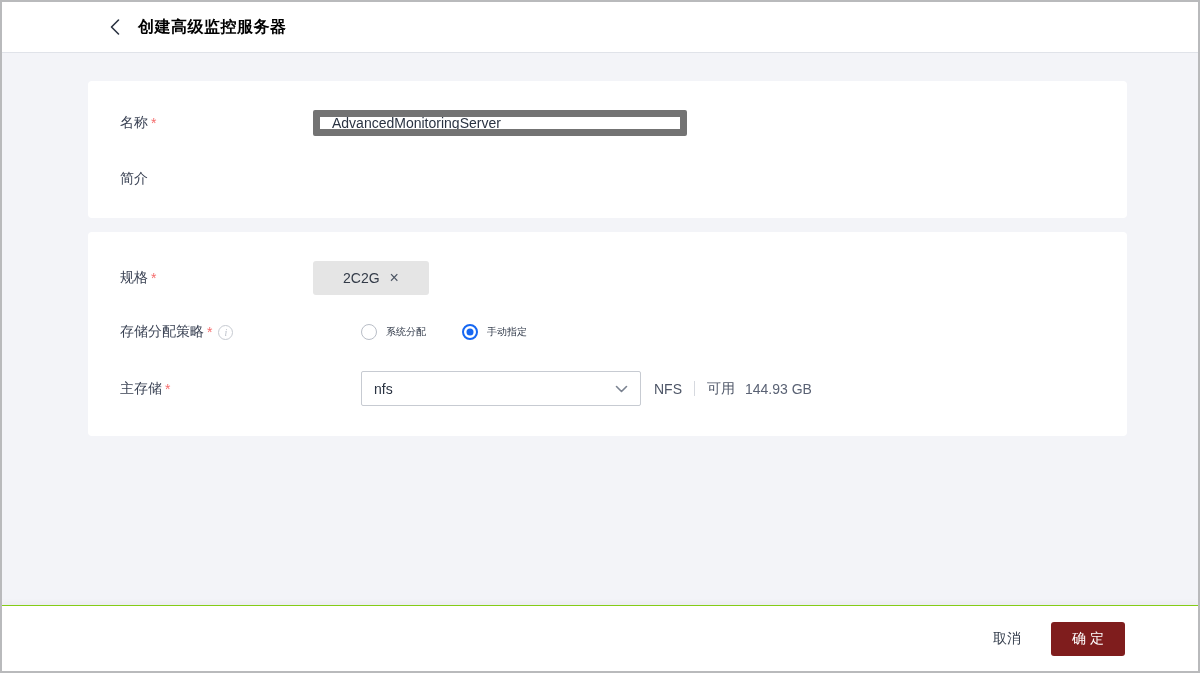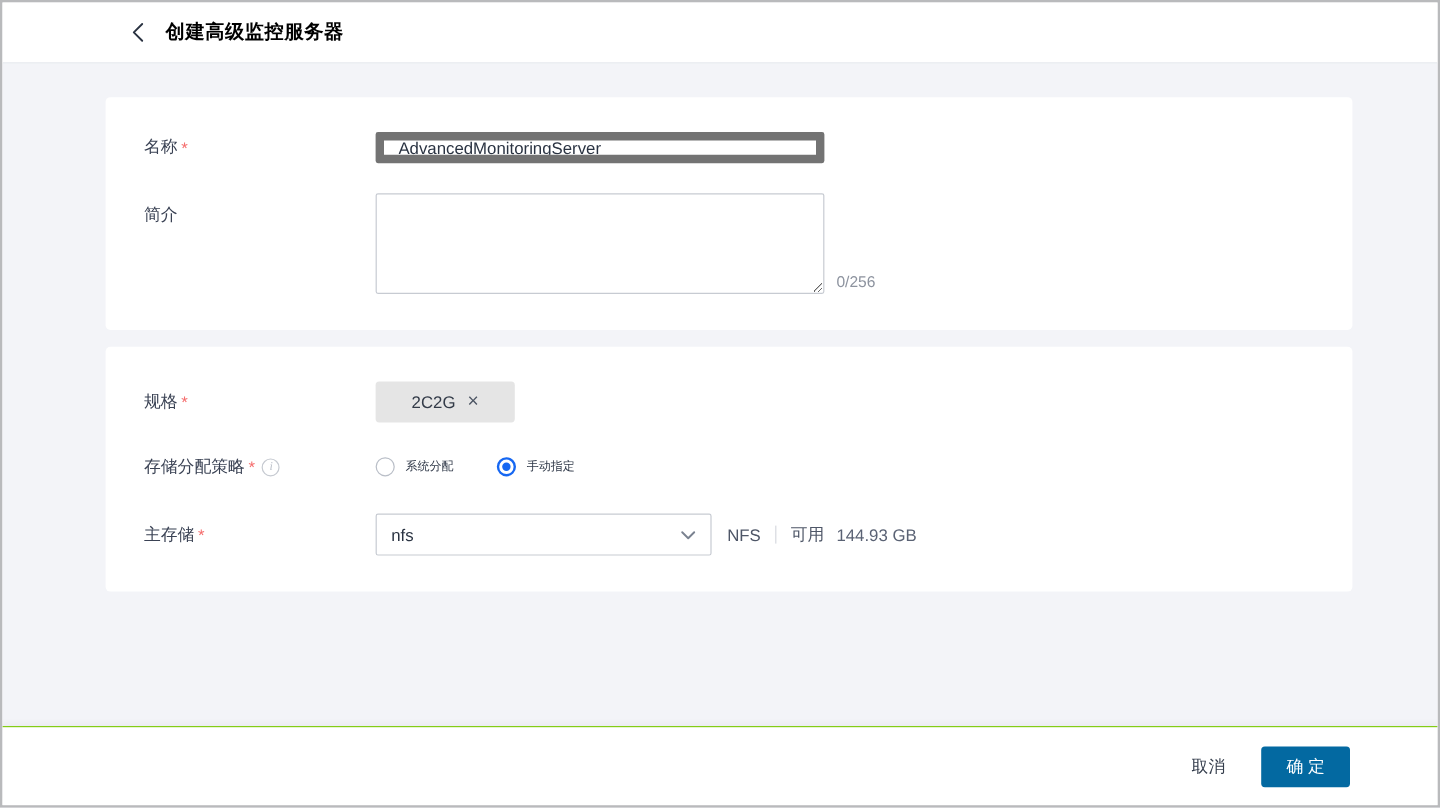--- a/index.html
+++ b/index.html
@@ -42,21 +42,21 @@
     overflow:hidden;
   }
   .card {
     background:#fff;
     border-radius:4px;
     padding:29px 32px 30px 32px;
   }
   .card + .card { margin-top:14px; }
 
   .form-row { display:flex; align-items:center; }
-  .form-row + .form-row { margin-top:25px; }
+  .form-row + .form-row { margin-top:25px;gap:48px; }
   .form-row.align-top { align-items:flex-start; }
   .form-row.align-top .form-label { padding-top:9px; }
 
   .form-label {
     flex:0 0 193px;
     font-size:14px;
     color:#3a4254;
     display:flex;
     align-items:center;
   }
@@ -196,21 +196,21 @@
     border:none;
     font-size:14px;
     color:#333c4b;
     cursor:pointer;
     padding:8px 12px;
     margin-right:18px;
     font-family:inherit;
   }
   .confirm-btn {
     width:74px; height:34px;
-    background:#0369a1;
+    background:#7f1d1d;
     color:#fff;
     border:none;
     border-radius:3px;
     font-size:14px;
     cursor:pointer;
     letter-spacing:4px;
     padding-left:4px;
     text-align:center;
     font-family:inherit;
   }
@@ -235,24 +235,20 @@
       <span class="form-label">
         <span>名称</span>
         <span class="req-mark">*</span>
       </span>
       <input class="text-input" type="text" value="AdvancedMonitoringServer" style="">
     </div>
 
     <div class="form-row align-top">
       <span class="form-label">
         <span>简介</span>
-      </span>
-      <span class="textarea-wrap">
-        <textarea class="desc-textarea" style=""></textarea>
-        <span class="char-counter">0/256</span>
       </span>
     </div>
 
   </div>
 
   <div class="card">
 
     <div class="form-row">
       <span class="form-label">
         <span>规格</span>

